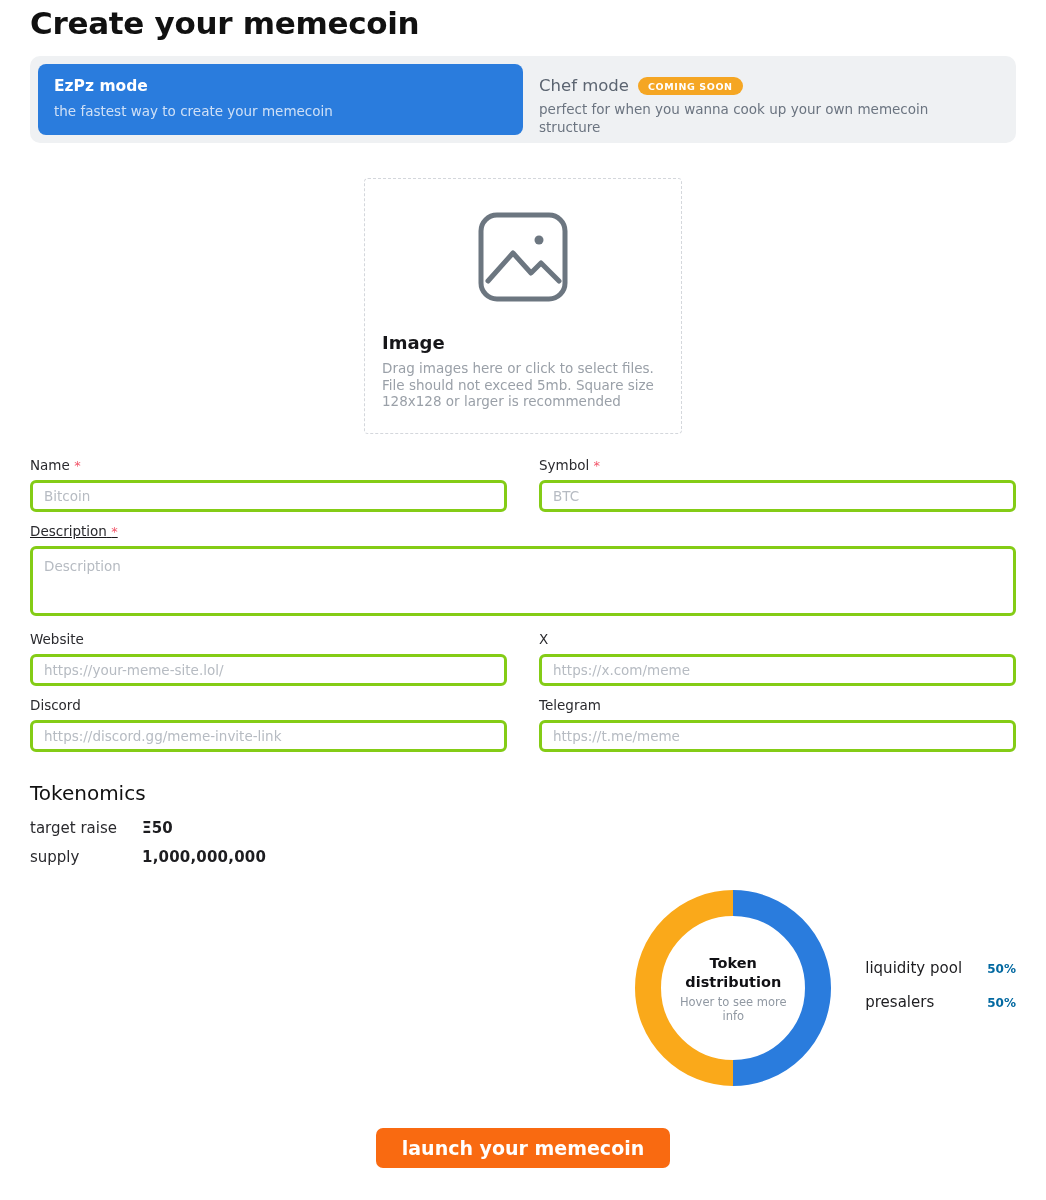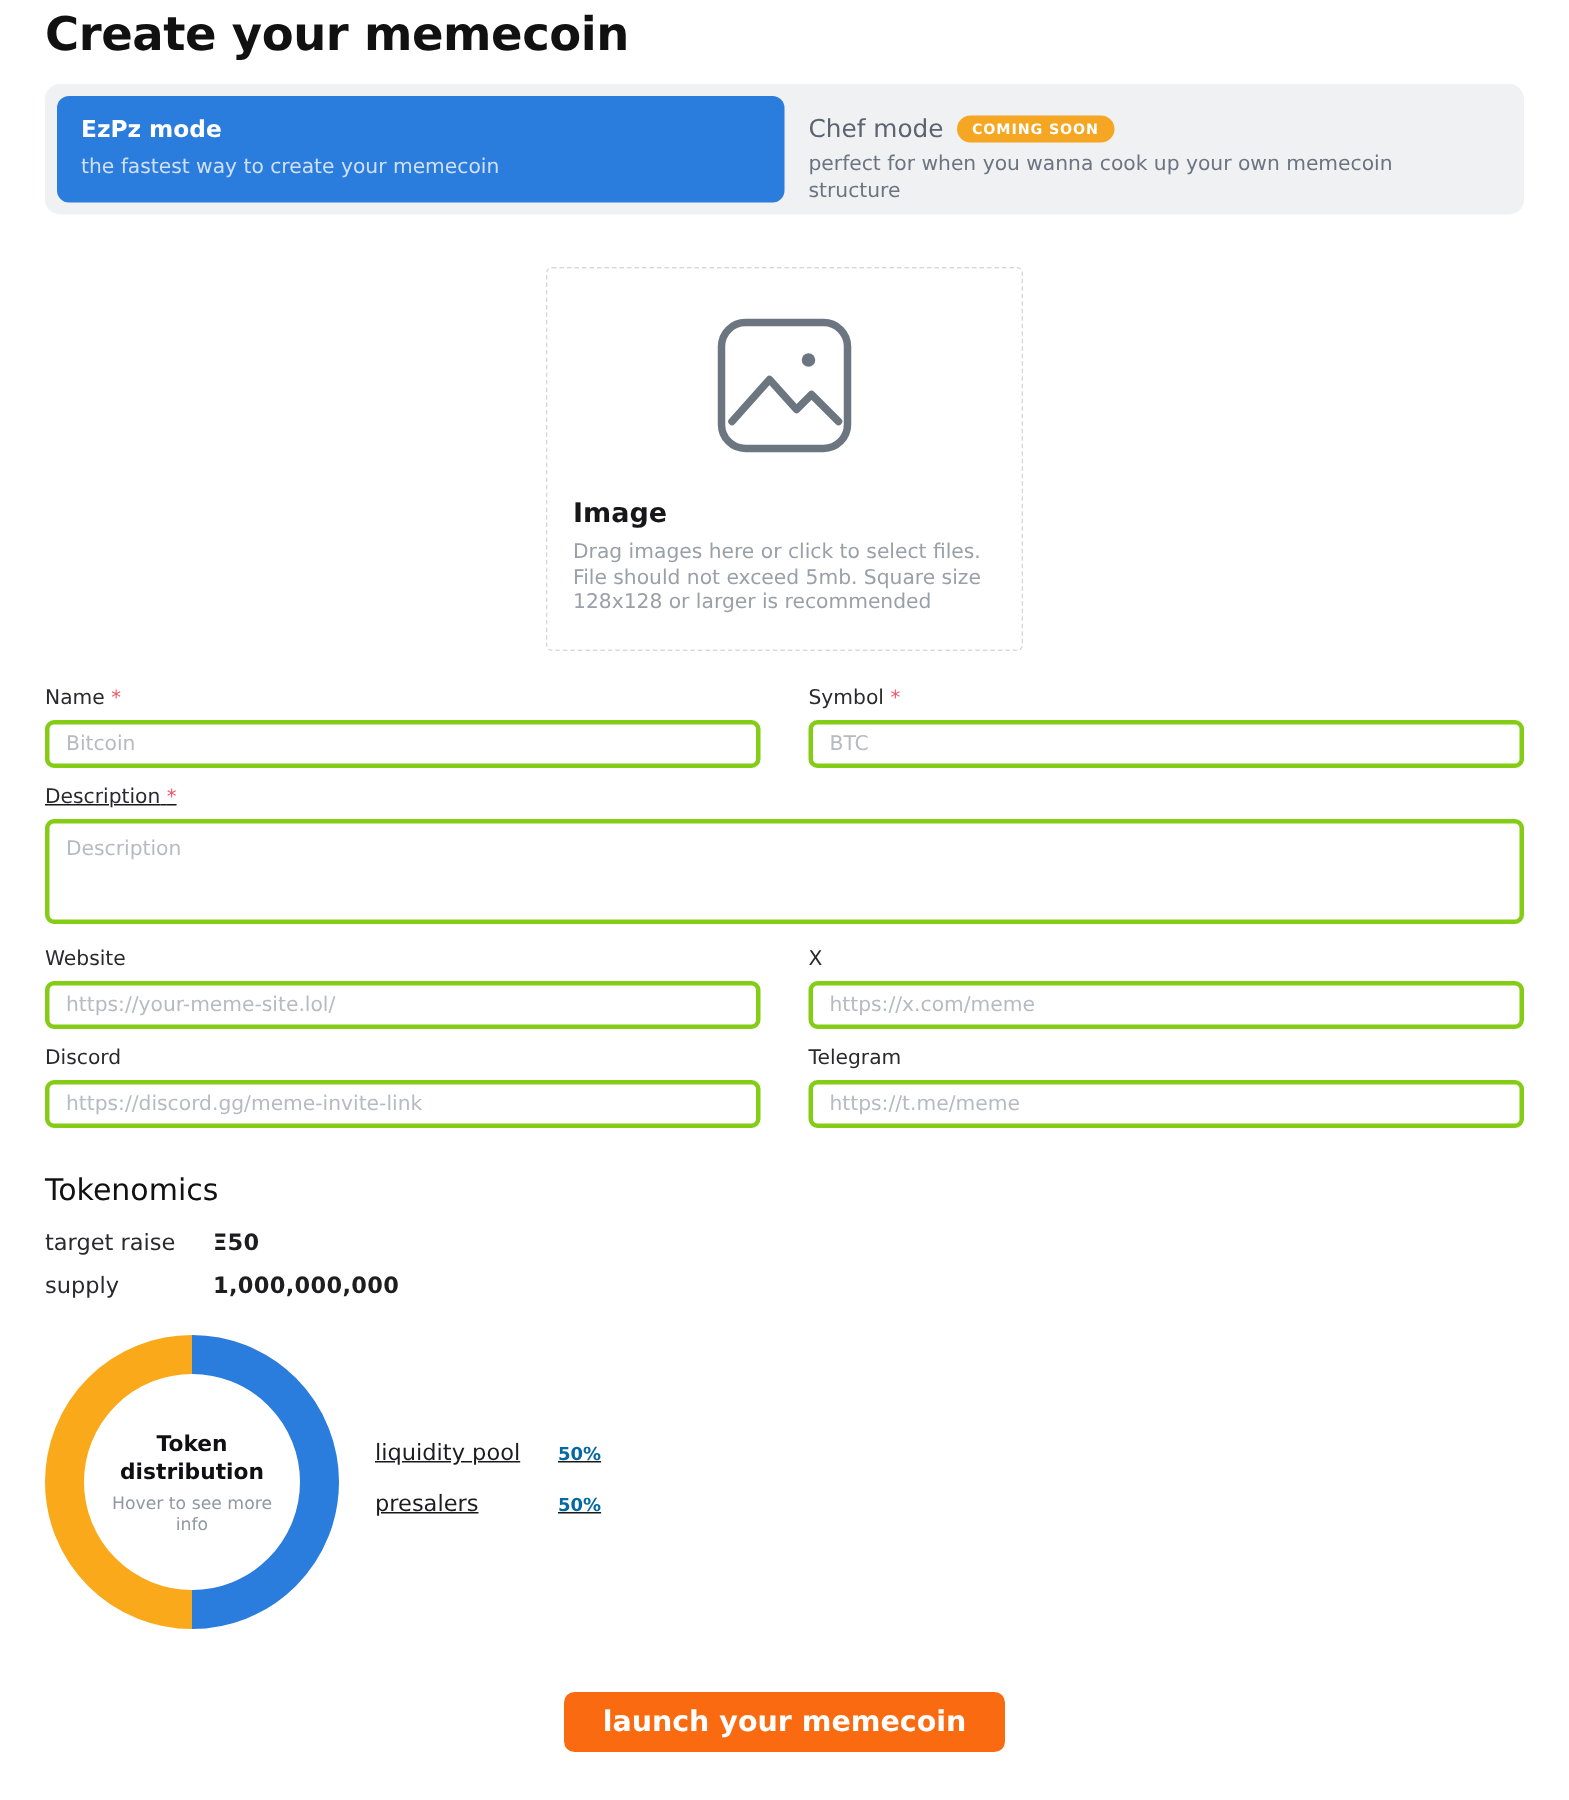--- a/index.html
+++ b/index.html
@@ -174,24 +174,23 @@
     color: #1d1d20;
     line-height: 29px;
   }
   .token-stat-key { width: 112px; color: #2a2a2e; }
   .token-stat-val { font-weight: 700; letter-spacing: 0.2px; }
 
   
   .chart-area {
     display: flex;
     align-items: center;
-    justify-content: flex-start;
-    gap: 24px;
+    justify-content: flex-end;
+    gap: 34px;
     margin-top: 18px;
-    text-decoration: underline;
   }
   .donut-holder { position: relative; width: 196px; height: 196px; }
   .donut-center {
     position: absolute;
     inset: 0;
     display: flex;
     flex-direction: column;
     align-items: center;
     justify-content: center;
     text-align: center;

